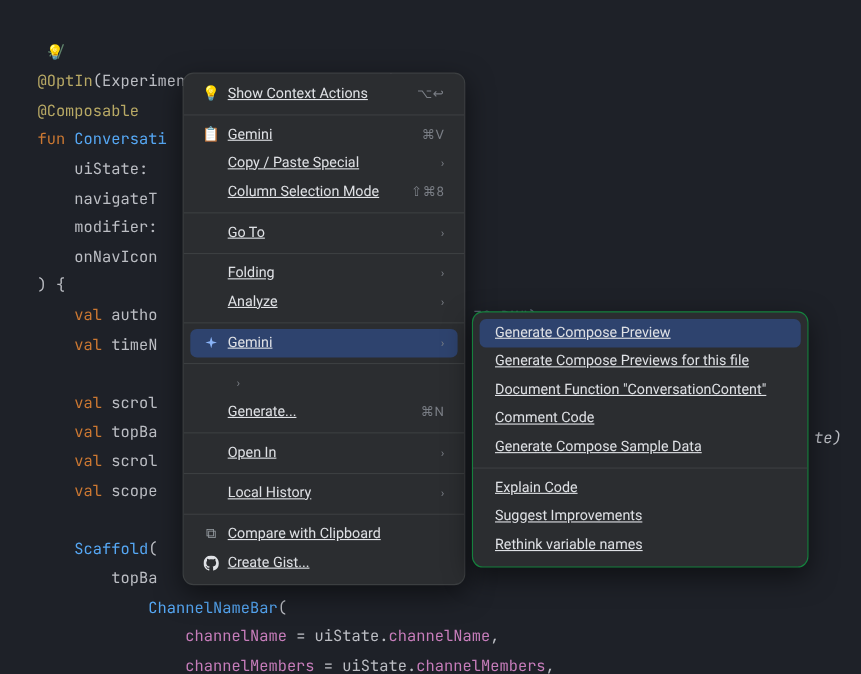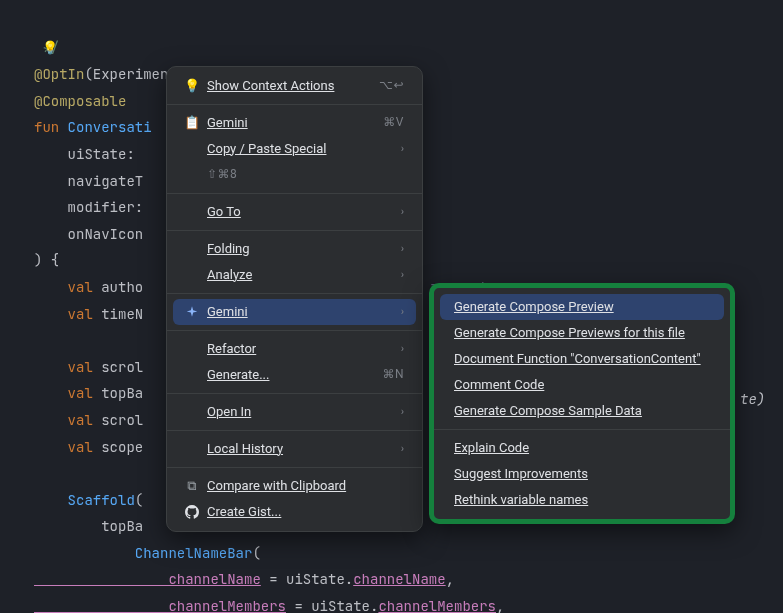--- a/index.html
+++ b/index.html
@@ -15,21 +15,21 @@
       line-height: 1.9;
     }
     .code-area {
       padding: 8px 0 0 34px;
       white-space: pre;
     }
     .comment { color: #5f826b; }
     .annotation { color: #b8a965; }
     .keyword { color: #cc7832; }
     .funcname { color: #56a8f5; }
-    .property { color: #c77dbb; text-decoration: underline; }
+    .property { color: #c77dbb; }
     .plain { color: #bcbec4; }
     
     .lightbulb {
       position: absolute;
       left: 42px;
       top: 36px;
       color: #f2c55c;
       font-size: 13px;
     }
 
@@ -83,21 +83,21 @@
       background: #3c3f41;
       margin: 5px 0;
     }
 
     .submenu {
       position: absolute;
       left: 429px;
       top: 283px;
       width: 306px;
       background: #2b2d30;
-      border: 5px solid #15803d;
+      border: 1px solid #15803d;
       border-radius: 10px;
       box-shadow: 0 8px 24px rgba(0,0,0,0.5);
       padding: 6px 0;
       font-family: -apple-system, "Segoe UI", Roboto, sans-serif;
       font-size: 13px;
       line-height: 1.3;
     }
     .submenu .menu-item { padding-left: 14px; }
     .gemini-icon svg { display:block; }
     .hidden-text {
@@ -165,20 +165,21 @@
     <span class="menu-label">Gemini</span>
     <span class="menu-shortcut">⌘V</span>
   </div>
   <div class="menu-item">
     <span class="menu-icon"></span>
     <span class="menu-label">Copy / Paste Special</span>
     <span class="menu-chevron">›</span>
   </div>
   <div class="menu-item">
     <span class="menu-icon"></span>
+    <span class="menu-label">Column Selection Mode</span>
     <span class="menu-shortcut">⇧⌘8</span>
   </div>
   <div class="menu-separator"></div>
   <div class="menu-item">
     <span class="menu-icon"></span>
     <span class="menu-label">Go To</span>
     <span class="menu-chevron">›</span>
   </div>
   <div class="menu-separator"></div>
   <div class="menu-item">
@@ -197,21 +198,20 @@
       <svg width="14" height="14" viewBox="0 0 24 24">
           <path fill="#8ab4f8" d="M12 2l2 7 7 2-7 2-2 7-2-7-7-2 7-2z"></path>
         </svg>
     </span>
     <span class="menu-label">Gemini</span>
     <span class="menu-chevron">›</span>
   </div>
   <div class="menu-separator"></div>
   <div class="menu-item">
     <span class="menu-icon"></span>
-    <span class="menu-label">Refactor</span>
     <span class="menu-chevron">›</span>
   </div>
   <div class="menu-item">
     <span class="menu-icon"></span>
     <span class="menu-label">Generate...</span>
     <span class="menu-shortcut">⌘N</span>
   </div>
   <div class="menu-separator"></div>
   <div class="menu-item">
     <span class="menu-icon"></span>

